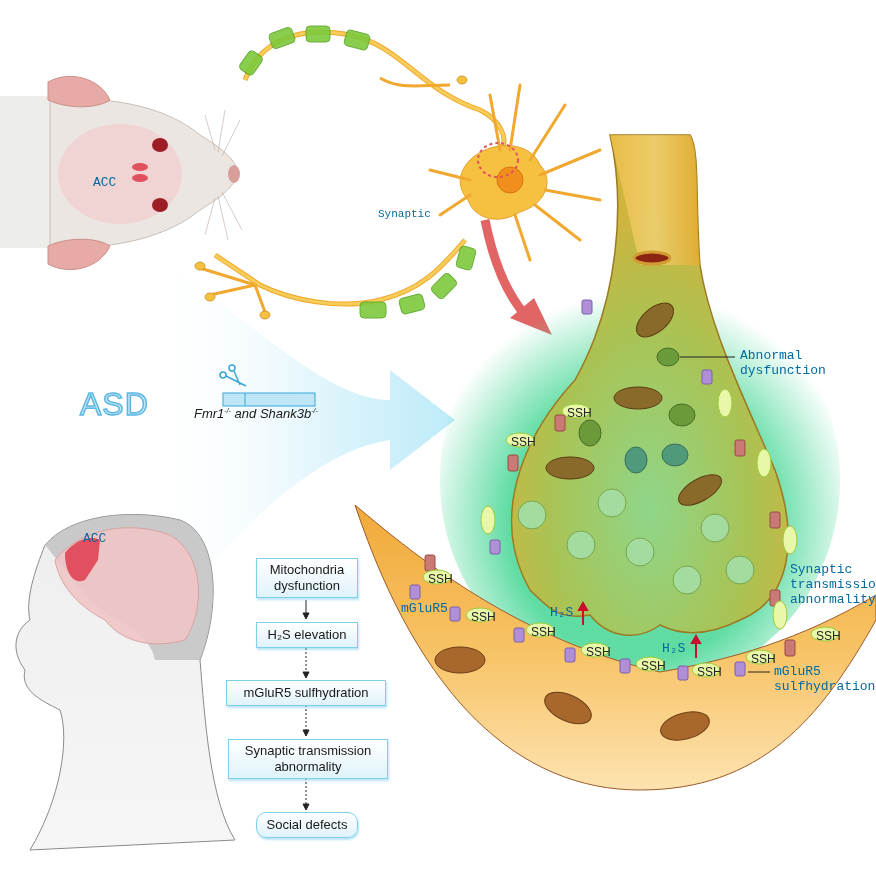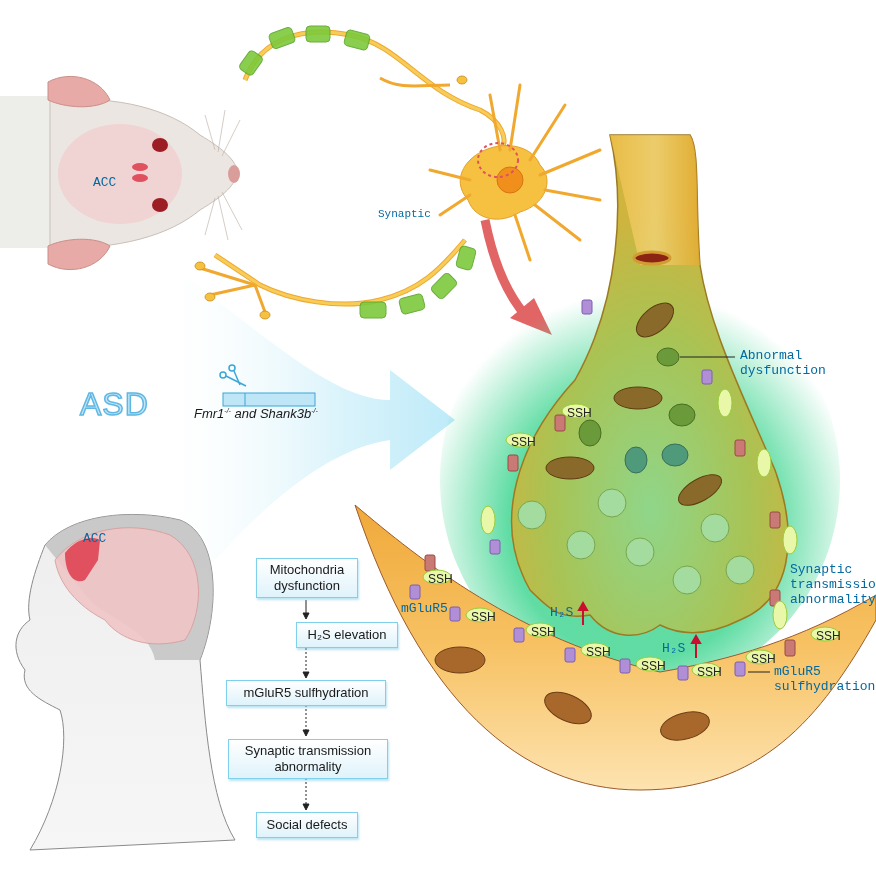--- a/index.html
+++ b/index.html
@@ -243,25 +243,25 @@
 abnormality</div>
 <div class="lbl" style="left:550px;top:606px;font-size:13px;">H₂S</div>
 <div class="lbl" style="left:662px;top:642px;font-size:13px;">H₂S</div>
 <div class="lbl" style="left:401px;top:602px;font-size:13px;">mGluR5</div>
 <div class="lbl" style="left:774px;top:665px;font-size:13px;white-space:pre;">mGluR5
 sulfhydration</div>
 
 
 <div class="flow-box" style="left:256px;top:558px;width:100px;height:38px;white-space:pre;">Mitochondria
 dysfunction</div>
-<div class="flow-box" style="left:256px;top:622px;width:100px;height:24px;margin-left:40px;">H₂S elevation</div>
+<div class="flow-box" style="left:256px;top:622px;width:100px;height:24px;">H₂S elevation</div>
 <div class="flow-box" style="left:226px;top:680px;width:158px;height:24px;">mGluR5 sulfhydration</div>
 <div class="flow-box" style="left:228px;top:739px;width:158px;height:38px;white-space:pre;">Synaptic transmission
 abnormality</div>
-<div class="flow-box" style="left:256px;top:812px;width:100px;height:24px;">Social defects</div>
+<div class="flow-box" style="left:256px;top:812px;width:100px;height:24px;border-radius:10px;">Social defects</div>
 
 
 <div id="ssh-layer">
       <div class="ssh" style="left: 428px; top: 572px;">SSH</div>
       <div class="ssh" style="left: 471px; top: 610px;">SSH</div>
       <div class="ssh" style="left: 531px; top: 625px;">SSH</div>
       <div class="ssh" style="left: 586px; top: 645px;">SSH</div>
       <div class="ssh" style="left: 641px; top: 659px;">SSH</div>
       <div class="ssh" style="left: 697px; top: 665px;">SSH</div>
       <div class="ssh" style="left: 751px; top: 652px;">SSH</div>

